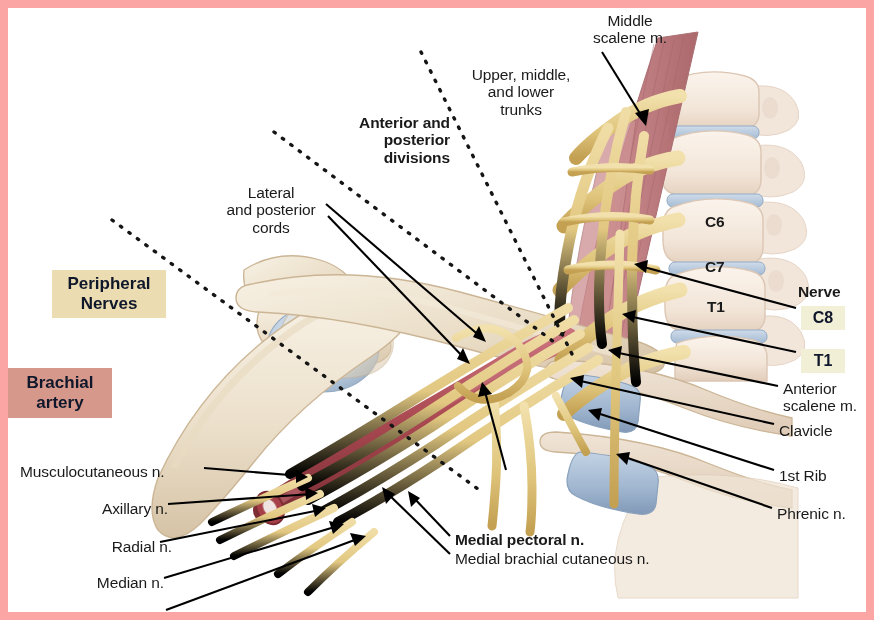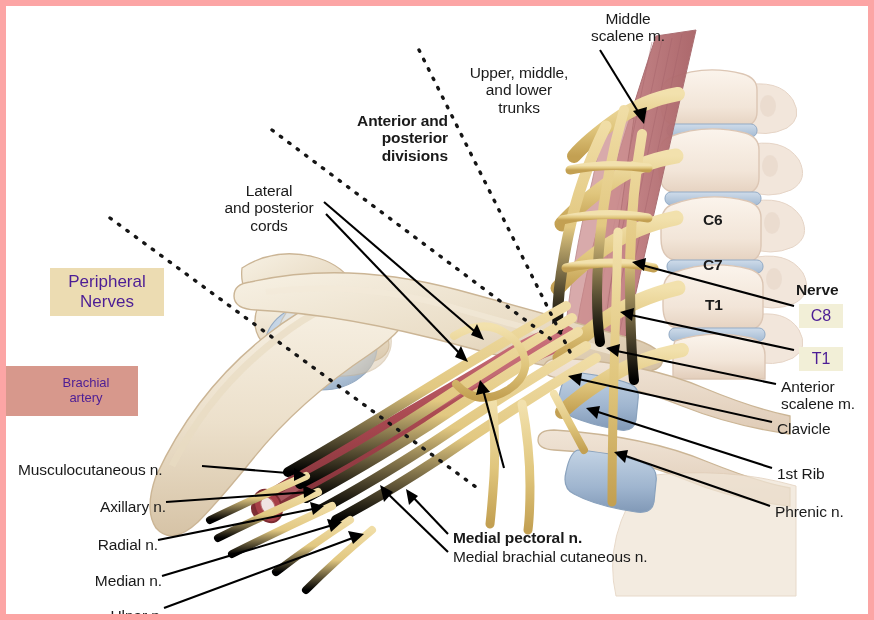--- a/index.html
+++ b/index.html
@@ -5,21 +5,21 @@
   html, body {
     margin: 0;
     padding: 0;
     background: #ffffff;
   }
   #frame {
     position: relative;
     width: 874px;
     height: 620px;
     box-sizing: border-box;
-    border: 6px solid #fca5a5;
+    border: 8px solid #fca5a5;
     background: #ffffff;
     overflow: hidden;
     font-family: "Liberation Sans", sans-serif;
   }
   #canvas {
     position: absolute;
     left: 0; top: 0;
     width: 862px;
     height: 608px;
   }
@@ -39,31 +39,31 @@
     white-space: pre;
     letter-spacing: -0.1px;
   }
   .lbl.bold { font-weight: bold; }
   .lbl.ctr  { text-align: center; }
   .lbl.rgt  { text-align: right; }
 
   
   .chip {
     position: absolute;
-    color: #4c1d95;
-    font-weight: normal;
+    color: #0f172a;
+    font-weight: bold;
     text-align: center;
     line-height: 1.15;
     white-space: pre;
     display: flex;
     align-items: center;
     justify-content: center;
   }
   .chip.tan    { background: #ecdcb2; font-size: 17px; }
-  .chip.salmon { background: #d7988c; font-size: 13px; padding-left: 28px; }
+  .chip.salmon { background: #d7988c; font-size: 17px; }
   .chip.ivory  { background: #f2efd7; font-size: 16px; }
 </style>
 </head>
 <body>
 
 <div id="frame">
   <div id="canvas">
 
     <svg class="art" viewBox="0 0 862 608" preserveAspectRatio="none">
       <defs>
@@ -329,21 +329,21 @@
 
 
     <div class="lbl" style="left:447px;top:523px;width:200px;font-weight:bold;">Medial pectoral n.</div>
 
     <div class="lbl" style="left:12px;top:455px;width:190px;">Musculocutaneous n.</div>
 
     <div class="lbl" style="left:447px;top:542px;width:260px;">Medial brachial cutaneous n.</div>
 
     <div class="lbl rgt" style="left:20px;top:492px;width:140px;">Axillary n.</div>
 
-    <div class="lbl rgt" style="left:20px;top:530px;width:132px;">Radial n.</div>
+    <div class="lbl rgt" style="left:32px;top:530px;width:132px;">Radial n.</div>
 
     <div class="lbl rgt" style="left:20px;top:566px;width:136px;">Median n.</div>
 
     <div class="lbl rgt" style="left:20px;top:601px;width:138px;">Ulnar n.</div>
 
     <div class="chip tan" style="left:44px;top:262px;width:114px;height:48px;">Peripheral
 Nerves</div>
 
     <div class="chip salmon" style="left:0px;top:360px;width:104px;height:50px;">Brachial
 artery</div>

